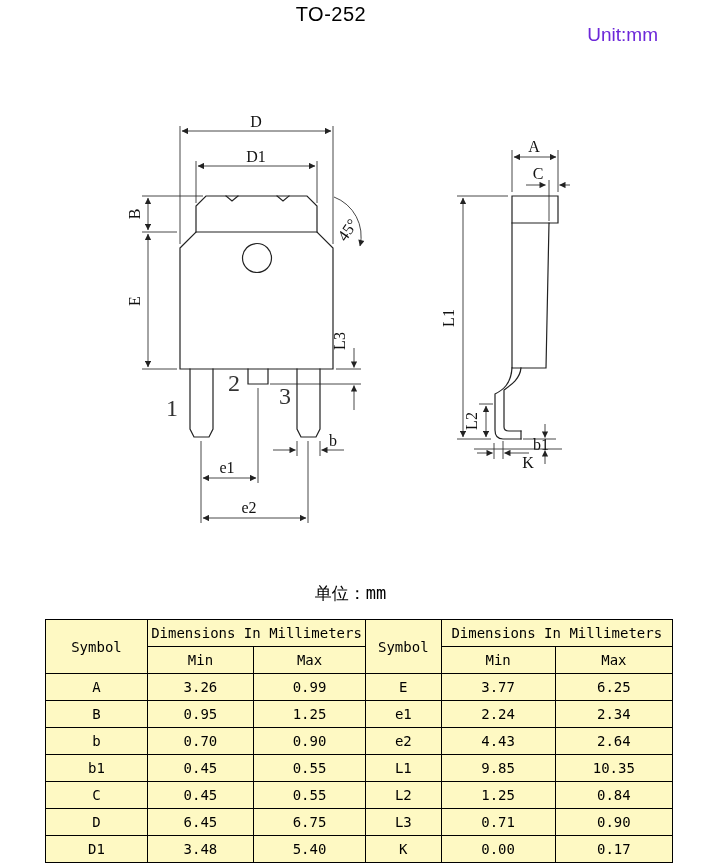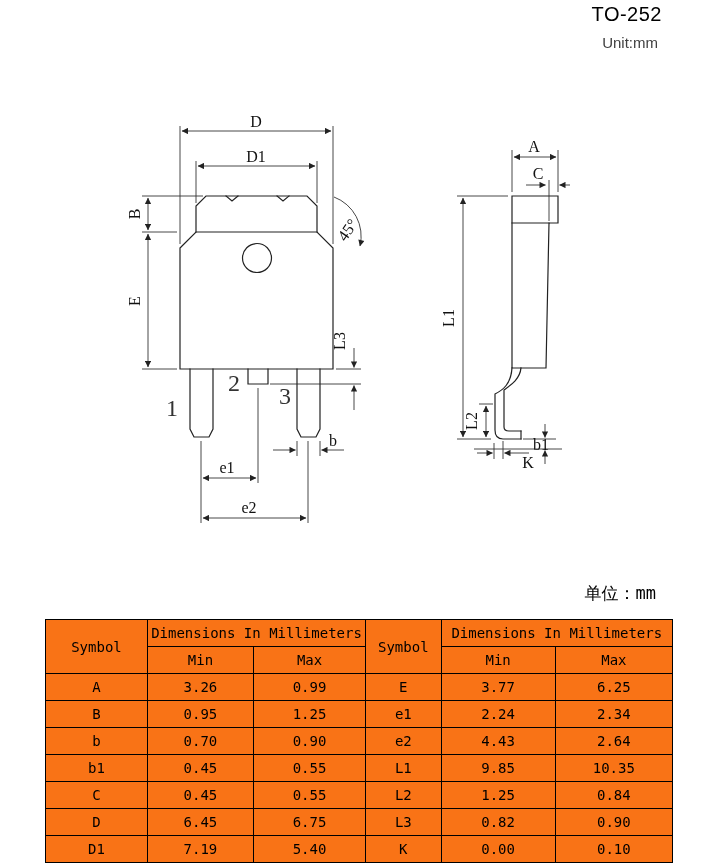--- a/index.html
+++ b/index.html
@@ -1,26 +1,26 @@
 <!DOCTYPE html>
 <html><head>
 <meta charset="utf-8">
 <style>
   html,body{margin:0;padding:0;background:#fff}
   body{width:717px;height:868px;position:relative;font-family:"Liberation Sans",sans-serif;color:#111;overflow:hidden}
   .abs{position:absolute}
-  #page-title{top:3px;left:0;width:662px;text-align:right;font-size:20px;letter-spacing:.5px;color:#000}
-  #unit-label{top:34px;right:59px;font-size:15px;color:#404040}
-  #cn-unit-label{top:582px;left:45px;width:611px;text-align:right;font-size:17px;color:#000;font-family:"DejaVu Sans Mono","Liberation Sans",monospace}
+  #page-title{top:3px;left:0;width:662px;text-align:center;font-size:20px;letter-spacing:.5px;color:#000}
+  #unit-label{top:24px;right:59px;font-size:19px;color:#6d28d9}
+  #cn-unit-label{top:582px;left:45px;width:611px;text-align:center;font-size:17px;color:#000;font-family:"DejaVu Sans Mono","Liberation Sans",monospace}
   #drawing{top:0;left:0}
   .ol{fill:none;stroke:#222;stroke-width:1.2;stroke-linejoin:miter;stroke-linecap:square}
   .dl{fill:none;stroke:#333;stroke-width:.9}
   .lbl{font-family:"Liberation Serif",serif;font-size:16px;fill:#111}
   .pin{font-family:"Liberation Serif",serif;font-size:24px;fill:#333}
-  #dim-table{position:absolute;top:619px;left:45px;width:628px;border-collapse:collapse;table-layout:fixed;font-family:"DejaVu Sans Mono","Liberation Mono",monospace;font-size:14px;color:#000;background:#f97316}
+  #dim-table{position:absolute;top:619px;left:45px;width:628px;border-collapse:collapse;table-layout:fixed;font-family:"DejaVu Sans Mono","Liberation Mono",monospace;font-size:14px;color:#000;background:#fef9c3}
   #dim-table th,#dim-table td{border:1px solid #000;text-align:center;vertical-align:middle;height:26px;padding:0;font-weight:normal}
 </style>
 </head>
 <body>
 
 <div id="page-title" class="abs">TO-252</div>
 <div id="unit-label" class="abs">Unit:mm</div>
 
 <svg id="drawing" class="abs" width="717" height="570" viewBox="0 0 717 570">
   <defs>
@@ -186,25 +186,25 @@
       <td>0.55</td>
       <td>L2</td>
       <td>1.25</td>
       <td>0.84</td>
     </tr>
     <tr>
       <td>D</td>
       <td>6.45</td>
       <td>6.75</td>
       <td>L3</td>
-      <td>0.82</td>
+      <td>0.71</td>
       <td>0.90</td>
     </tr>
     <tr>
       <td>D1</td>
-      <td>7.19</td>
+      <td>3.48</td>
       <td>5.40</td>
       <td>K</td>
       <td>0.00</td>
-      <td>0.10</td>
+      <td>0.17</td>
     </tr>
   </tbody>
 </table>
 
 </body></html>

